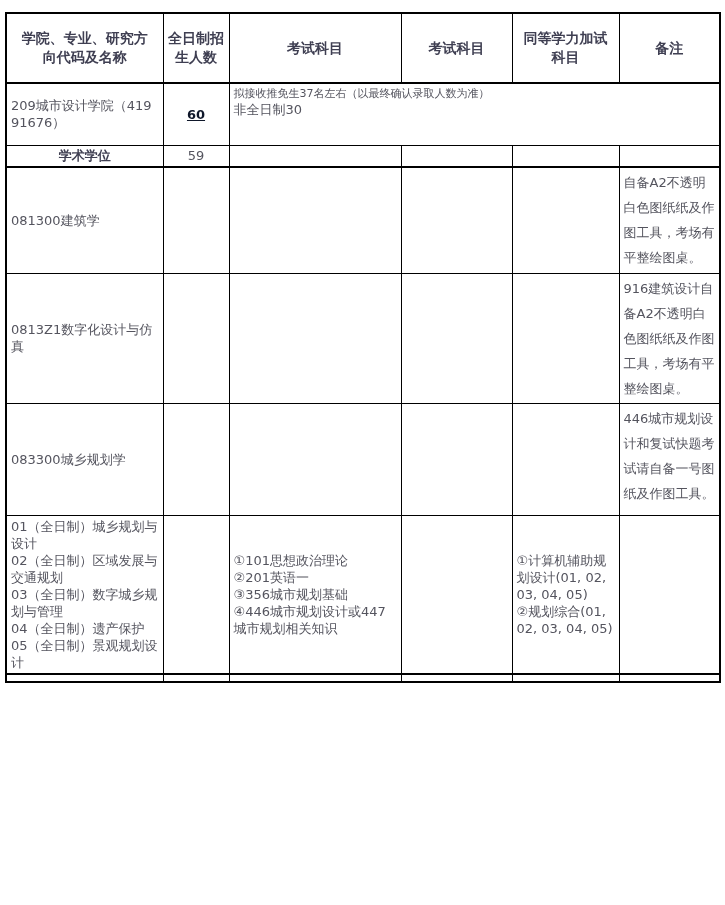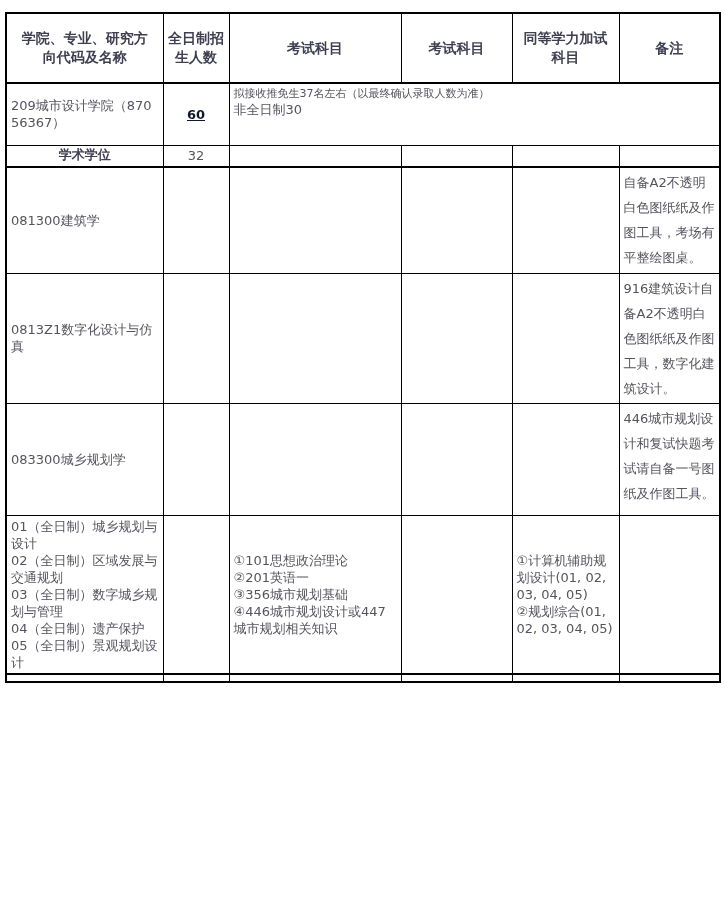--- a/index.html
+++ b/index.html
@@ -39,21 +39,21 @@
     font-weight: bold;
     color: #3f3f52;
     text-align: center;
     line-height: 19px;
     white-space: pre-wrap;
     word-break: keep-all;
   }
   
   .vtop { vertical-align: top !important; }
   .ctr  { text-align: center; }
-  .bold { font-weight: bold; color: #3f3f52; font-family: Liberation Mono, monospace; }
+  .bold { font-weight: bold; color: #3f3f52; }
   .quota-bold { font-weight: bold; color: #0f172a; text-decoration: underline; }
   .small { font-size: 11px; line-height: 15px; }
   .note { line-height: 25px; }
   tr.academic td { height: 22px; padding: 1px 4px; }
 </style>
 </head>
 <body>
 
 <div class="page">
   <table class="adm">
@@ -74,32 +74,32 @@
 生人数</span></th>
       <th><span class="cellc">考试科目</span></th>
       <th><span class="cellc">考试科目</span></th>
       <th><span class="cellc">同等学力加试
 科目</span></th>
       <th><span class="cellc">备注</span></th>
     </tr>
 
     <tr style="height:62px">
       <td>
-            <div class="cellc">209城市设计学院（87056367）</div>
+            <div class="cellc">209城市设计学院（41991676）</div>
           </td>
       <td class="ctr"><span class="quota-bold">60</span></td>
       <td colspan="4" class="vtop">
         <div class="cellc small">拟接收推免生37名左右（以最终确认录取人数为准）</div>
         <div class="cellc">非全日制30</div>
       </td>
     </tr>
 
     <tr class="academic">
       <td class="ctr bold"><span class="cellc">学术学位</span></td>
-      <td class="ctr"><span class="cellc">32</span></td>
+      <td class="ctr"><span class="cellc">59</span></td>
       <td></td>
       <td></td>
       <td></td>
       <td></td>
     </tr>
 
     <tr style="height:106px">
       <td>
             <div class="cellc">081300建筑学</div>
           </td>
@@ -115,21 +115,21 @@
 
     <tr style="height:126px">
       <td>
             <div class="cellc">0813Z1数字化设计与仿真</div>
           </td>
       <td></td>
       <td></td>
       <td></td>
       <td></td>
       <td class="vtop">
-            <div class="cellc note">916建筑设计自备A2不透明白色图纸纸及作图工具，数字化建筑设计。</div>
+            <div class="cellc note">916建筑设计自备A2不透明白色图纸纸及作图工具，考场有平整绘图桌。</div>
           </td>
     </tr>
 
 
     <tr style="height:112px">
       <td>
             <div class="cellc">083300城乡规划学</div>
           </td>
       <td></td>
       <td></td>

